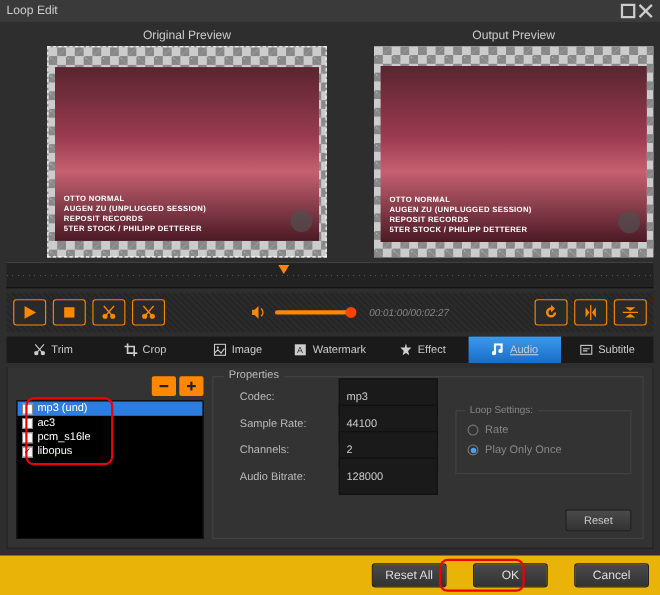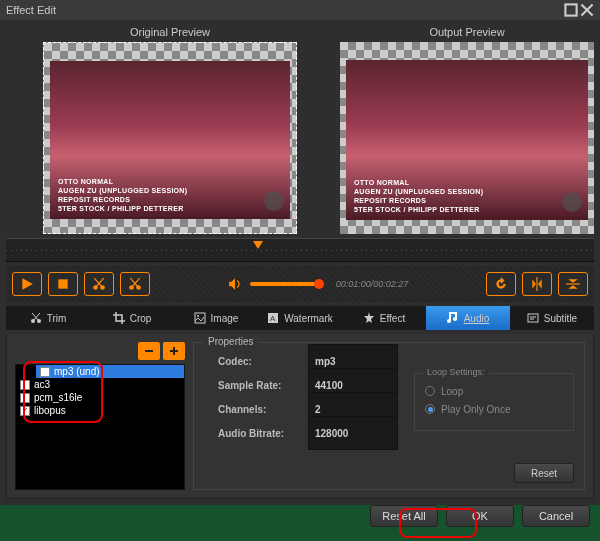--- a/index.html
+++ b/index.html
@@ -45,49 +45,49 @@
   .tab.active { background:linear-gradient(180deg,#3a9aed,#1a6cc8);text-decoration:underline;}
   .tab svg{width:12px;height:12px;fill:#ccc;}
 
   .tab-body { flex:1; background:#333; padding:8px; display:flex; gap:8px; border:1px solid #222; border-top:none; position:relative;}
   .audio-list-wrap { width:170px; display:flex; flex-direction:column;}
   .list-tools { display:flex; justify-content:flex-end; gap:3px; height:20px;}
   .list-tool { width:22px; height:18px; background:#f80; display:flex; align-items:center; justify-content:center; cursor:pointer; border-radius:2px;}
   .list-tool svg{width:10px;height:10px;fill:#222;}
   .audio-list { flex:1; background:#000; border:1px solid #111; margin-top:2px;}
   .audio-item { display:flex; align-items:center; padding:1px 4px; color:#fff; font-size:10px; gap:4px; cursor:pointer;}
-  .audio-item.selected{ background:#2d7de0;margin-left:20px;}
+  .audio-item.selected{ background:#2d7de0;}
   .chk { width:10px; height:10px; border:1px solid #888; background:#fff; display:inline-flex; align-items:center; justify-content:center; font-size:8px; color:#000;}
   .red-highlight { border:2px solid #e00; border-radius:8px; position:absolute;}
   .rh1 { left:16px; top:27px; width:80px; height:62px;}
 
   .props { flex:1; border:1px solid #444; padding:6px 24px; position:relative;}
   .props-title { position:absolute; top:-7px; left:10px; background:#333; padding:0 4px; color:#bbb; font-size:10px;}
-  .prow { display:flex; align-items:center; height:24px; gap:10px;font-weight:bold;}
+  .prow { display:flex; align-items:center; height:24px; gap:10px;}
   .prow label { width:80px; color:#bbb; font-size:10px;}
   .pval { flex:0 0 90px; height:34px; background:#1a1a1a; border:1px solid #111; color:#ccc; font-size:10px; padding:2px 6px; display:flex; align-items:center;}
 
   .loop-box { position:absolute; right:10px; top:30px; width:160px; height:58px; border:1px solid #444; padding:8px 10px;}
   .loop-title{position:absolute;top:-7px;left:8px;background:#333;padding:0 4px;color:#888;font-size:9px;}
   .radio-row{display:flex;align-items:center;gap:6px;color:#888;font-size:10px;height:18px;}
   .radio{width:10px;height:10px;border-radius:50%;border:1px solid #777;display:inline-flex;align-items:center;justify-content:center;}
   .radio.checked::after{content:"";width:5px;height:5px;border-radius:50%;background:#4aa0f0;}
 
   .reset-btn { position:absolute; right:10px; bottom:6px; width:60px; height:20px; background:linear-gradient(180deg,#4a4a4a,#333); border:1px solid #222; border-radius:3px; color:#ccc; font-size:10px; display:flex; align-items:center; justify-content:center; cursor:pointer;}
 
-  .footer { height:36px; display:flex; align-items:flex-start; justify-content:flex-end; gap:8px; padding:0 10px; background:#14532d; position:relative;}
+  .footer { height:36px; display:flex; align-items:center; justify-content:flex-end; gap:24px; padding:0 10px; background:#eab308; position:relative;}
   .footer .btn { width:68px; height:22px; background:linear-gradient(180deg,#4a4a4a,#333); border:1px solid #222; border-radius:3px; color:#ddd; font-size:11px; display:flex; align-items:center; justify-content:center; cursor:pointer;}
   .footer .rh2{ left:399px; top:3px; width:78px; height:30px;}
 </style>
 </head>
 <body>
 
 <div class="window">
   <div class="titlebar">
-    <span>Effect Edit</span>
+    <span>Loop Edit</span>
     <span class="spacer"></span>
     <span class="winbtn">
         <svg viewBox="0 0 10 10">
           <rect x="1" y="1" width="8" height="8" fill="none" stroke="#ccc" stroke-width="1.5"></rect>
         </svg>
       </span>
     <span class="winbtn">
         <svg viewBox="0 0 10 10">
           <path d="M1 1 L9 9 M9 1 L1 9" stroke="#ccc" stroke-width="1.5"></path>
         </svg>
@@ -289,21 +289,21 @@
           </div>
         <div class="prow">
             <label>Audio Bitrate:</label>
             <div class="pval">128000</div>
           </div>
 
         <div class="loop-box">
           <span class="loop-title">Loop Settings:</span>
           <div class="radio-row">
               <span class="radio"></span>
-              <span>Loop</span>
+              <span>Rate</span>
             </div>
           <div class="radio-row">
               <span class="radio checked"></span>
               <span>Play Only Once</span>
             </div>
         </div>
 
         <div class="reset-btn">Reset</div>
       </div>
     </div>

